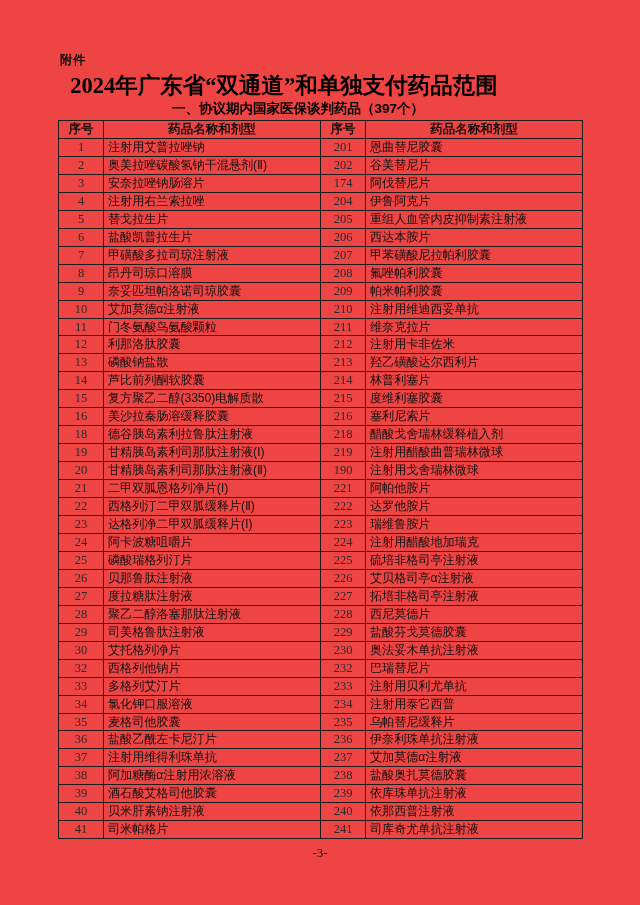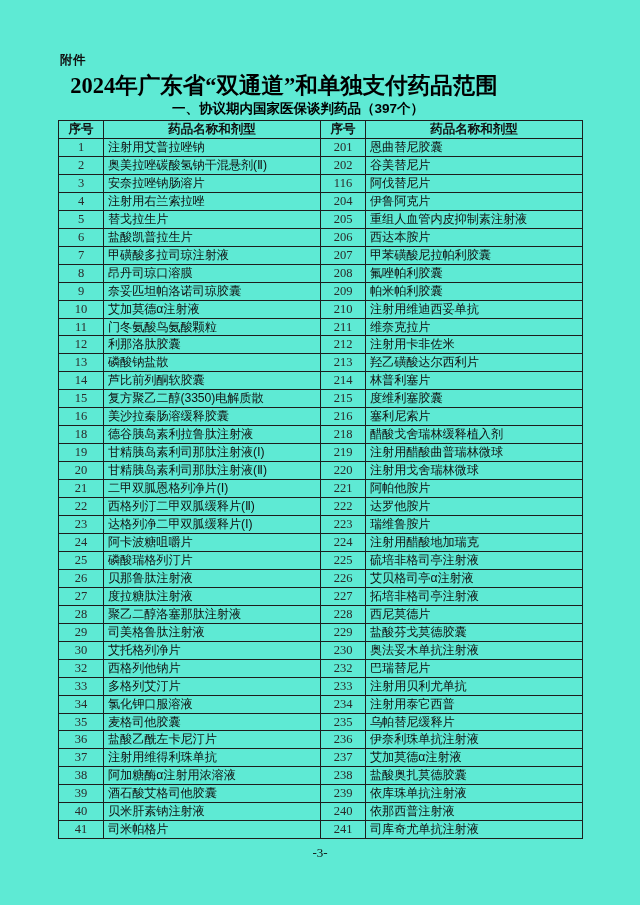--- a/index.html
+++ b/index.html
@@ -16,21 +16,21 @@
     color: #000000;
     overflow: hidden;
   }
 
   .page {
     position: absolute;
     left: 0;
     top: 0;
     width: 640px;
     height: 905px;
-    background: #5eead4;
+    background: #ef4444;
   }
 
   
   .attachment-label {
     position: absolute;
     left: 60px;
     top: 52px;
     font-family: "Liberation Sans", "DejaVu Sans", sans-serif;
     font-size: 12.5px;
     font-weight: 700;
@@ -164,21 +164,21 @@
           </tr>
           <tr>
             <td class="seq">2</td>
             <td class="name">奥美拉唑碳酸氢钠干混悬剂(Ⅱ)</td>
             <td class="seq">202</td>
             <td class="name">谷美替尼片</td>
           </tr>
           <tr>
             <td class="seq">3</td>
             <td class="name">安奈拉唑钠肠溶片</td>
-            <td class="seq">116</td>
+            <td class="seq">174</td>
             <td class="name">阿伐替尼片</td>
           </tr>
           <tr>
             <td class="seq">4</td>
             <td class="name">注射用右兰索拉唑</td>
             <td class="seq">204</td>
             <td class="name">伊鲁阿克片</td>
           </tr>
           <tr>
             <td class="seq">5</td>
@@ -260,21 +260,21 @@
           </tr>
           <tr>
             <td class="seq">19</td>
             <td class="name">甘精胰岛素利司那肽注射液(Ⅰ)</td>
             <td class="seq">219</td>
             <td class="name">注射用醋酸曲普瑞林微球</td>
           </tr>
           <tr>
             <td class="seq">20</td>
             <td class="name">甘精胰岛素利司那肽注射液(Ⅱ)</td>
-            <td class="seq">220</td>
+            <td class="seq">190</td>
             <td class="name">注射用戈舍瑞林微球</td>
           </tr>
           <tr>
             <td class="seq">21</td>
             <td class="name">二甲双胍恩格列净片(Ⅰ)</td>
             <td class="seq">221</td>
             <td class="name">阿帕他胺片</td>
           </tr>
           <tr>
             <td class="seq">22</td>

